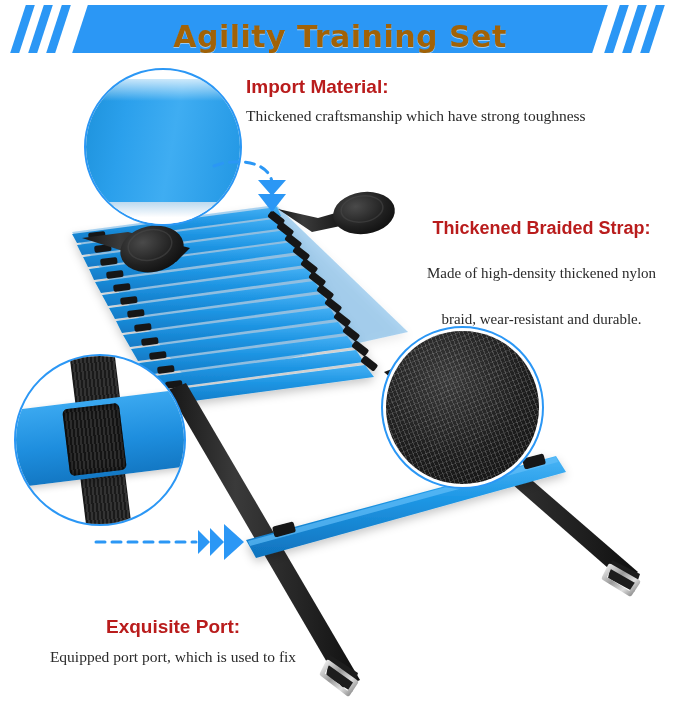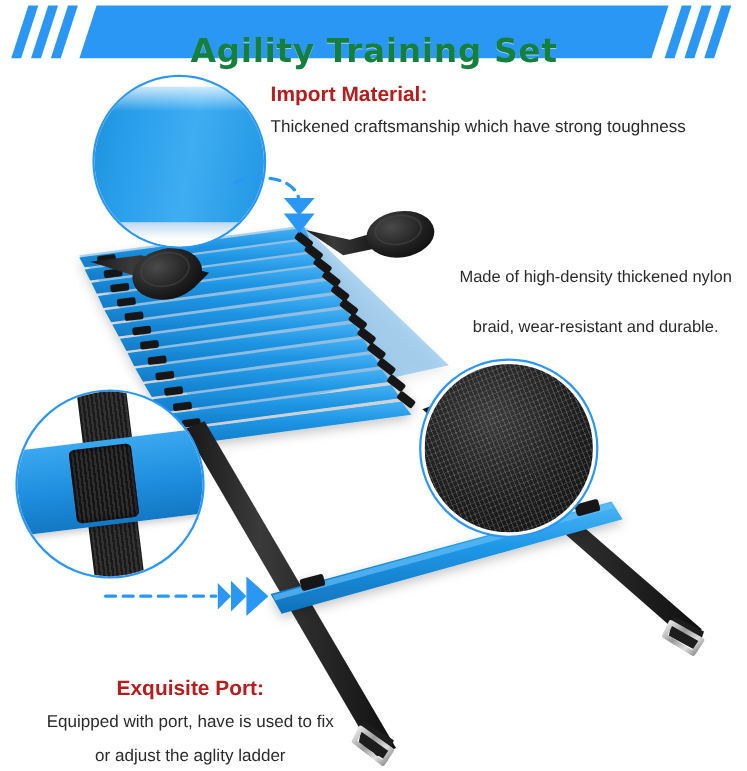--- a/index.html
+++ b/index.html
@@ -15,37 +15,37 @@
   #header-banner { position: absolute; left: 0; top: 0; width: 679px; height: 60px; }
   .hb-stripe {
     position: absolute; top: 5px; height: 48px; width: 9px;
     background: #2b97f5; transform: skewX(-18deg);
   }
   .hb-main {
     position: absolute; top: 5px; left: 80px; width: 520px; height: 48px;
     background: #2b97f5; transform: skewX(-18deg);
   }
   #banner-title {
-    position: absolute; top: 15px; left: 80px; width: 520px; height: 63px;
+    position: absolute; top: 5px; left: 80px; width: 520px; height: 63px;
     display: flex; align-items: center; justify-content: center;
-    color: #15803d; font-size: 30px; font-weight: bold; letter-spacing: 0.5px;
+    color: #a16207; font-size: 30px; font-weight: bold; letter-spacing: 0.5px;
     font-family: "DejaVu Sans", sans-serif;
     text-shadow: 0 1px 0 rgba(255,255,255,.5);
     white-space: nowrap;
   }
 
   
   .callout-heading {
     color: #b91c1c; font-weight: bold; font-size: 19px;
     font-family: "Liberation Sans", sans-serif;
     white-space: nowrap;
   }
   .callout-body {
     color: #2a2a2a; font-size: 15.5px; line-height: 24px;
-    font-family: Liberation Sans, sans-serif;
+    font-family: Liberation Serif, serif;
     white-space: nowrap;
   }
 
   #txt-import { position: absolute; left: 246px; top: 76px; }
   #txt-import .callout-body { margin-top: 6px; }
 
   #txt-strap { position: absolute; left: 404px; top: 218px; width: 275px; text-align: center; }
   #txt-strap .callout-heading { font-size: 18px; }
   #txt-strap .callout-body { margin-top: 22px; font-size: 15px; }
 
@@ -286,23 +286,23 @@
     <path d="M118,10 L132,24 L118,38 Z" fill="#2b97f5"></path>
     <path d="M132,6  L152,24 L132,42 Z" fill="#2b97f5"></path>
   </svg>
 
   <div id="txt-import">
     <div class="callout-heading">Import Material:</div>
     <div class="callout-body">Thickened craftsmanship which have strong toughness</div>
   </div>
 
   <div id="txt-strap">
+    <div class="callout-heading">Thickened Braided Strap:</div>
     <div class="callout-body">Made of high-density thickened nylon</div>
     <div class="callout-body">braid, wear-resistant and durable.</div>
   </div>
 
   <div id="txt-port">
     <div class="callout-heading">Exquisite Port:</div>
-    <div class="callout-body">Equipped with port, have is used to fix</div>
-    <div class="callout-body">or adjust the aglity ladder</div>
+    <div class="callout-body">Equipped port port, which is used to fix</div>
   </div>
 
 </div>
 
 </body></html>

